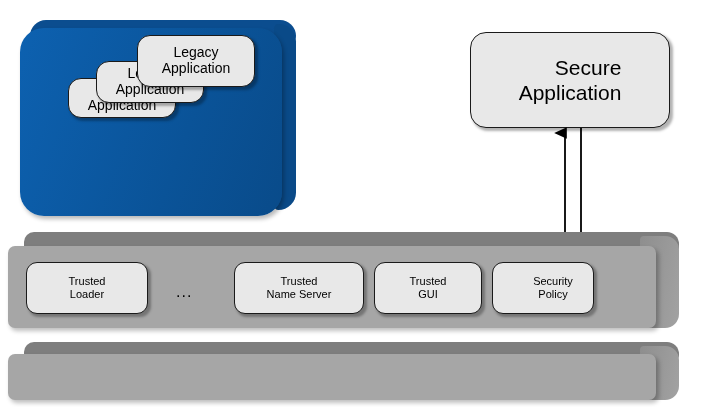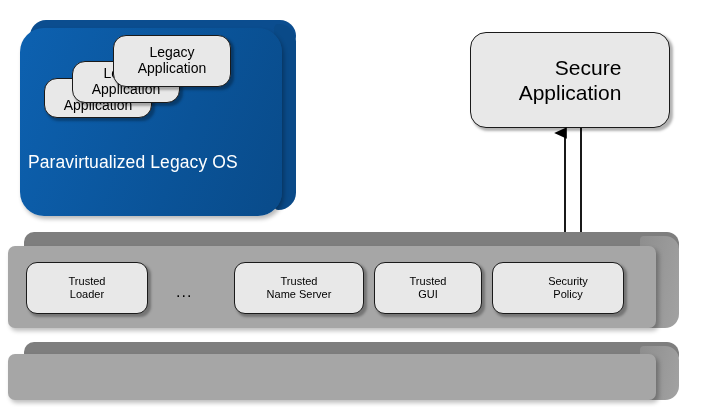--- a/index.html
+++ b/index.html
@@ -79,21 +79,21 @@
     position: absolute;
     left: 28px;
     top: 152px;
     font-size: 17.5px;
     color: #ffffff;
     letter-spacing: 0.1px;
     white-space: nowrap;
   }
 
   
-  .legacy-app { font-size: 14px; }
+  .legacy-app { font-size: 14px; margin-left: 24px; }
   .legacy-app-1 { left: 44px;  top: 78px;  width: 108px; height: 40px; }
   .legacy-app-2 { left: 72px;  top: 61px;  width: 108px; height: 42px; }
   .legacy-app-3 { left: 113px; top: 35px;  width: 118px; height: 52px; }
 
   
   .secure-app {
     left: 470px;
     top: 32px;
     width: 200px;
     height: 96px;
@@ -153,21 +153,21 @@
   
   .service-box {
     font-size: 11px;
     border-radius: 11px;
     top: 262px;
     height: 52px;
   }
   .svc-loader      { left: 26px;  width: 122px; }
   .svc-nameserver  { left: 234px; width: 130px; }
   .svc-gui         { left: 374px; width: 108px; }
-  .svc-policy      { left: 492px; width: 132px; padding-left: 20px; }
+  .svc-policy      { left: 492px; width: 102px; padding-left: 20px; }
 
   .ellipsis {
     position: absolute;
     left: 176px;
     top: 283px;
     font-size: 16px;
     color: #000000;
     letter-spacing: 1px;
     white-space: nowrap;
   }
@@ -183,21 +183,20 @@
     <div class="vm-face"></div>
   </div>
 
   <div class="appbox legacy-app legacy-app-1">Legacy
 Application</div>
   <div class="appbox legacy-app legacy-app-2">Legacy
 Application</div>
   <div class="appbox legacy-app legacy-app-3">Legacy
 Application</div>
 
-  <div class="vm-label">Paravirtualized Legacy OS</div>
 
   <div class="appbox secure-app">Secure
 Application</div>
 
   <svg class="arrow-layer" viewBox="0 0 703 407">
     <defs>
       <marker id="arrowhead-up" markerWidth="7" markerHeight="7" refX="3.2" refY="6" orient="auto" markerUnits="strokeWidth">
         <path d="M3.2,0 L6.4,7 L0,7 Z" fill="#000000"></path>
       </marker>
       <marker id="arrowhead-down" markerWidth="7" markerHeight="7" refX="3.2" refY="6" orient="auto" markerUnits="strokeWidth">

